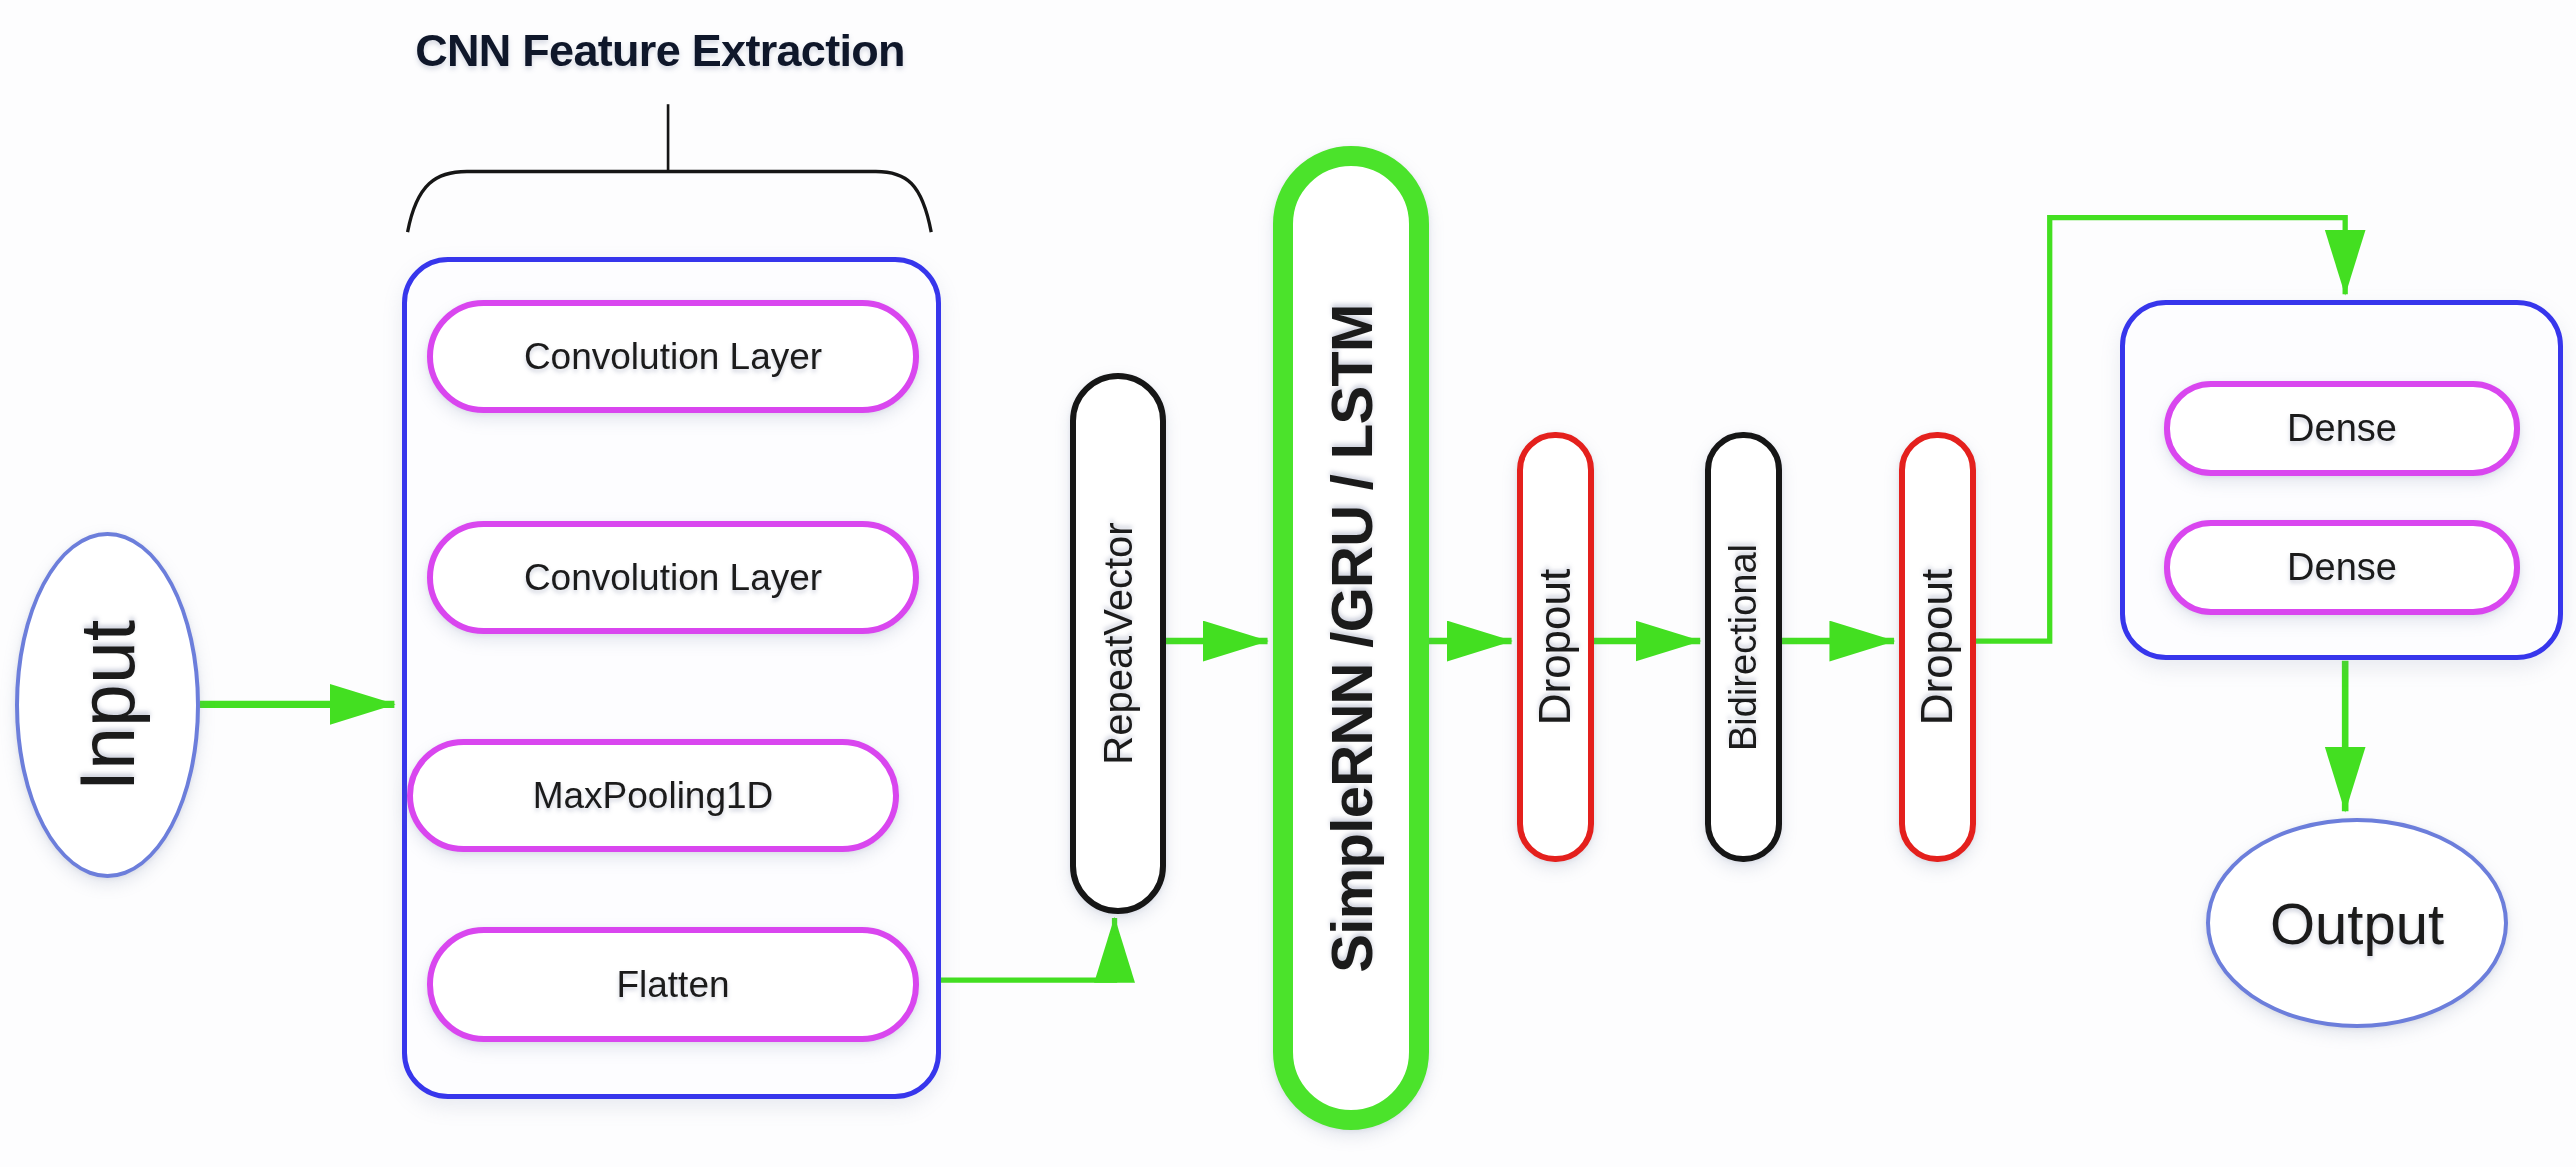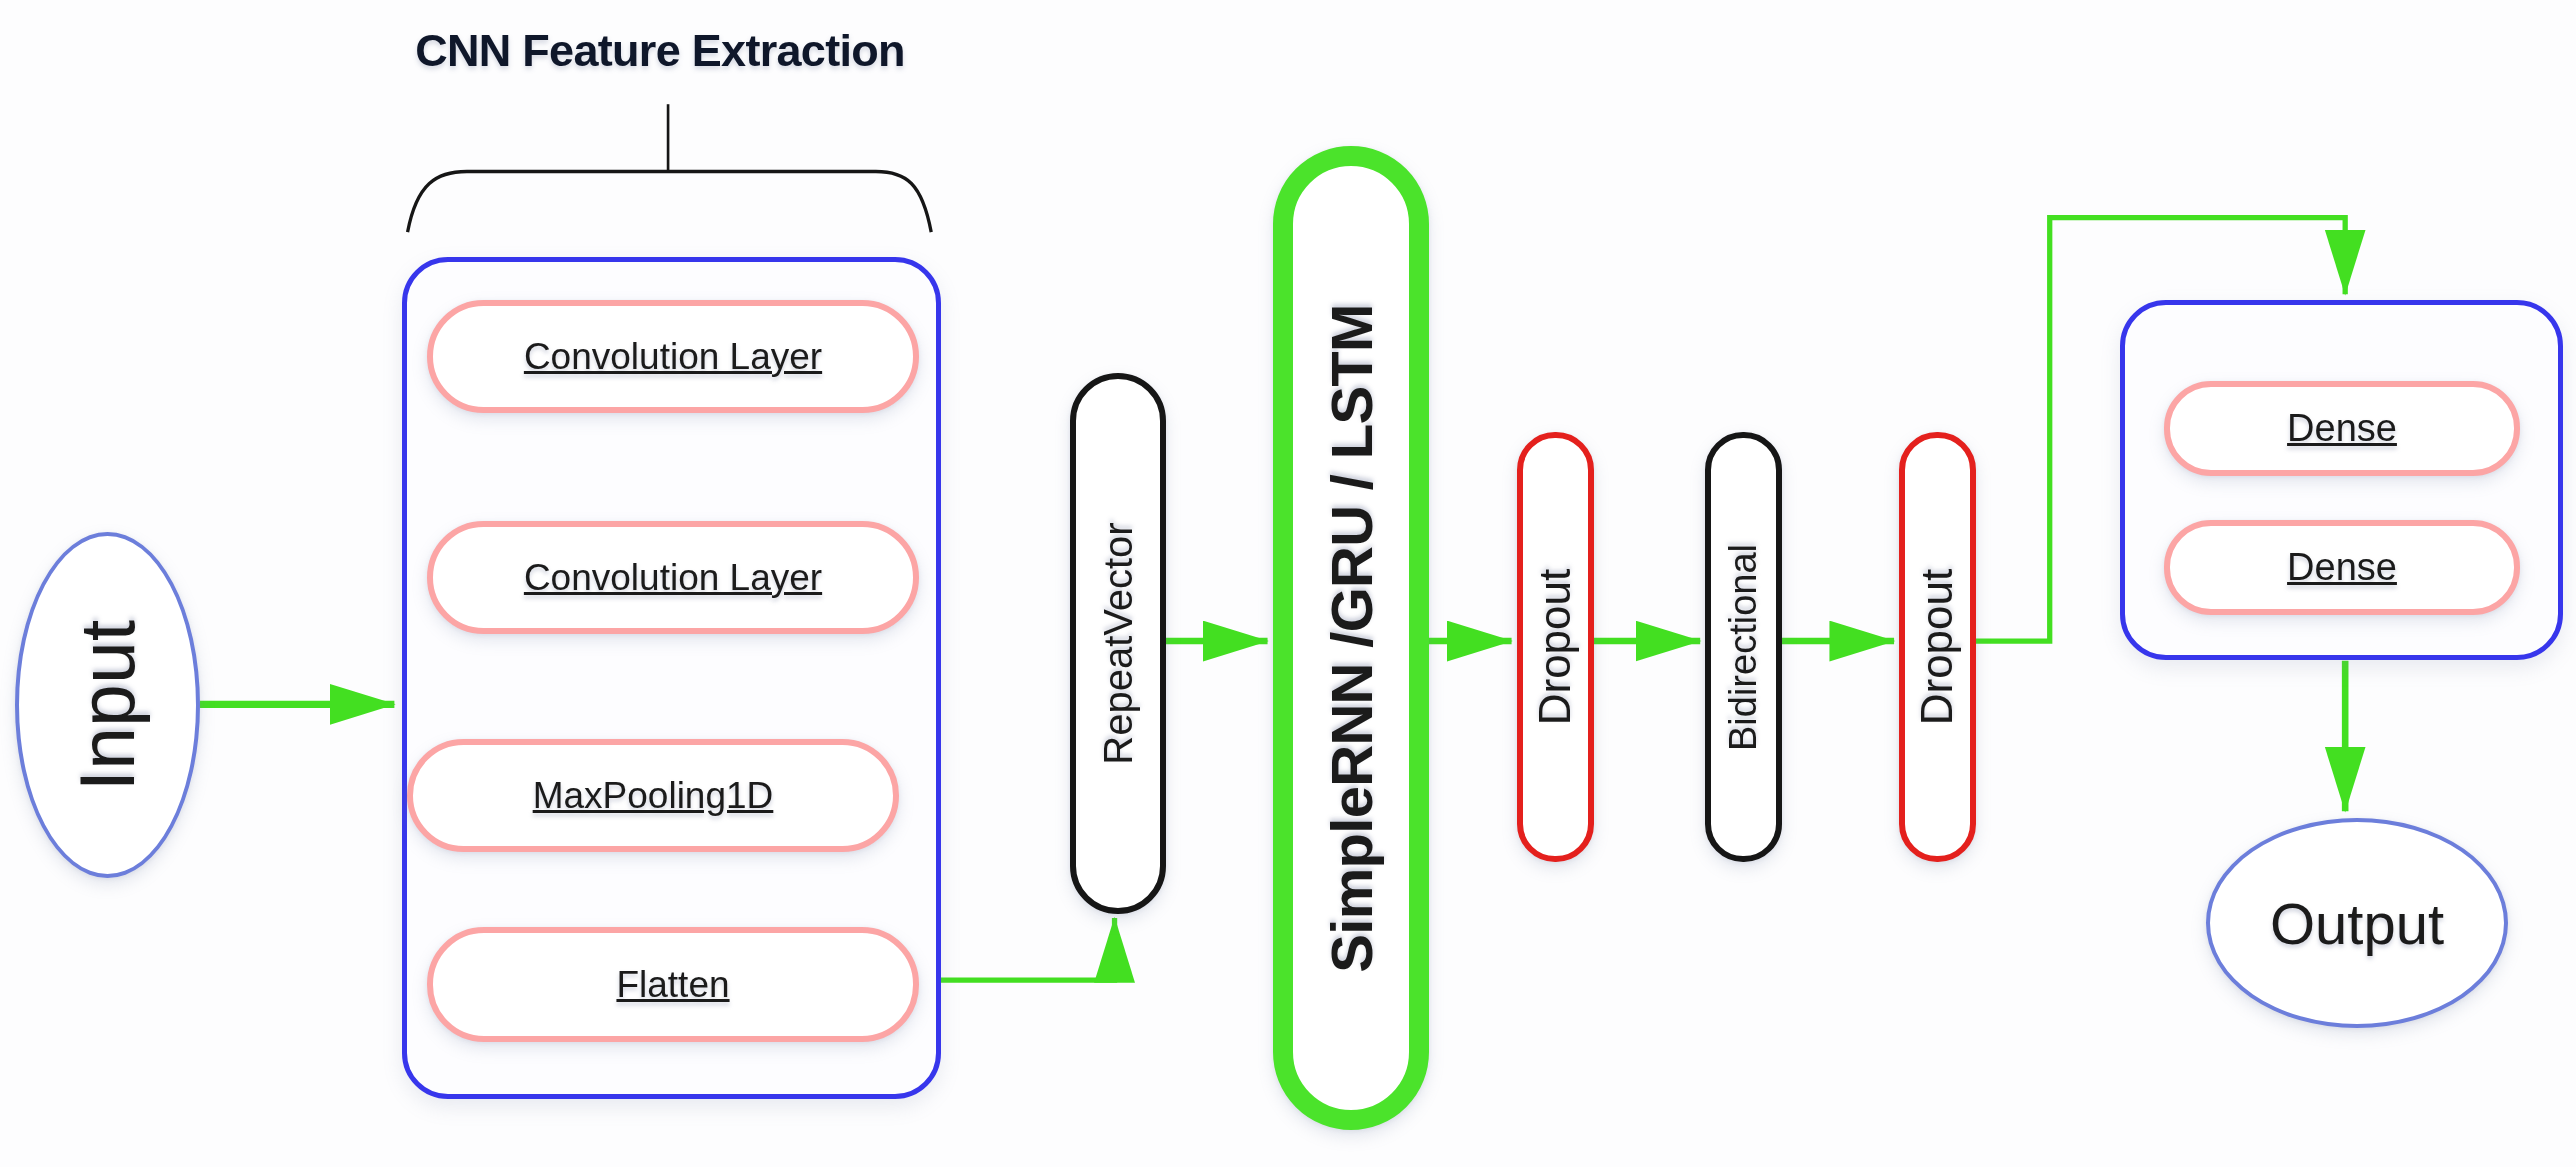--- a/index.html
+++ b/index.html
@@ -32,21 +32,21 @@
     align-items: center;
     justify-content: center;
     text-align: center;
     box-shadow: 0 6.6px 16px rgba(125,138,170,0.20), 0 1.3px 4px rgba(125,138,170,0.14);
   }
   .container-box {
     background: #fdfdff;
     box-shadow: 0 8px 20px rgba(125,138,170,0.16);
   }
   .blue-box   { border: 5.3px solid #3736ec; border-radius: 46px; }
-  .black-pill { border: 6px solid #fca5a5; text-decoration: underline; }
+  .black-pill { border: 6px solid #d946ef; }
   .red-pill   { border: 6.6px solid #e4201d; }
   .black-vpill{ border: 6.6px solid #161616; }
   .green-pill { border: 20px solid #4be32b; }
   .ellipse    { border: 4.6px solid #6c7edb; border-radius: 50%; }
 
   .hlabel {
     font-size: 37px;
     letter-spacing: 0px;
     white-space: nowrap;
     text-shadow: 0 3.3px 4.6px rgba(120,130,160,0.35);

